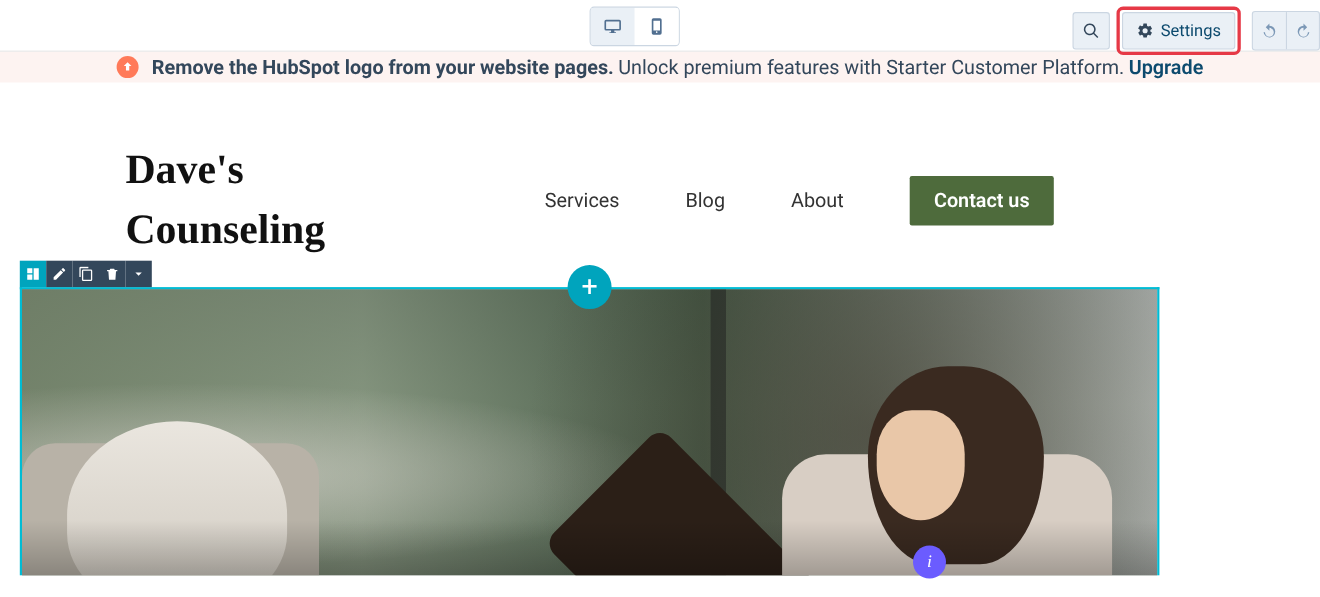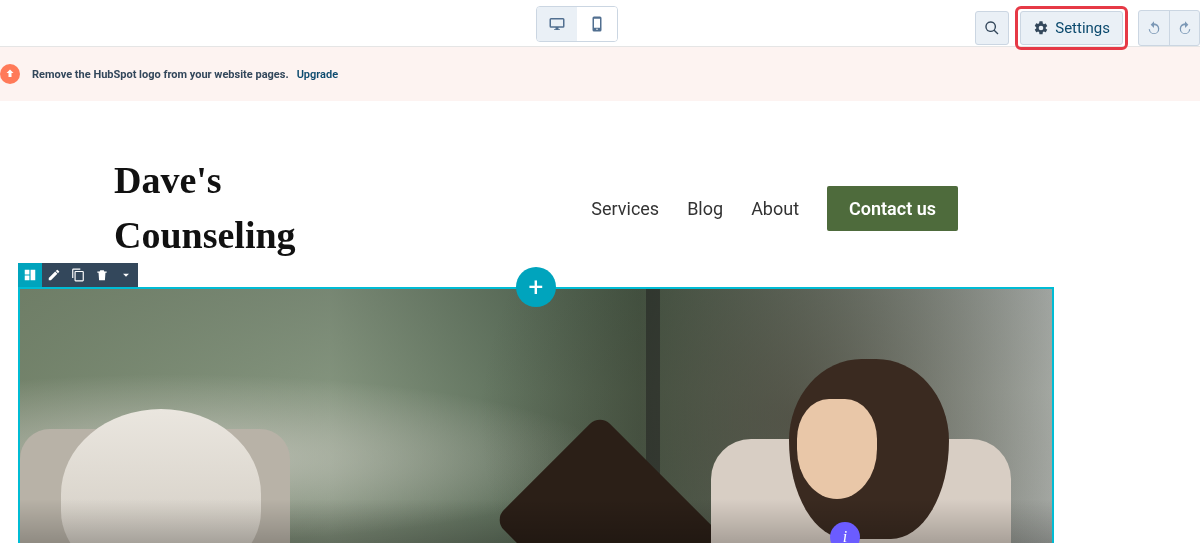--- a/index.html
+++ b/index.html
@@ -16,34 +16,34 @@
   .icon-btn { width:34px; height:34px; border:1px solid #cbd6e2; border-radius:3px; background:#eaf0f6; display:flex; align-items:center; justify-content:center; cursor:pointer; }
   .icon-btn svg { width:16px; height:16px; fill:#33475b; }
   .settings-btn { height:34px; padding:0 12px; border:1px solid #cbd6e2; border-radius:3px; background:#eaf0f6; display:flex; align-items:center; gap:6px; cursor:pointer; color:#0c4a6e; font-size:15px; }
   .settings-highlight { border:3px solid #e63946; border-radius:6px; padding:2px; }
   .undo-redo { display:flex; border:1px solid #cbd6e2; border-radius:3px; overflow:hidden; background:#eaf0f6; margin-left:4px; }
   .undo-redo .ur { width:30px; height:34px; display:flex; align-items:center; justify-content:center; cursor:pointer; }
   .undo-redo .ur + .ur { border-left:1px solid #cbd6e2; }
   .undo-redo svg { width:16px; height:16px; fill:#7c98b6; }
 
   
-  .banner { background:#fdf3f1; height:54px; display:flex; align-items:center; font-size:11px; color:#33475b; }
+  .banner { background:#fdf3f1; height:28px; display:flex; align-items:center; justify-content:center; font-size:18px; color:#33475b; }
   .banner .b-icon { width:20px; height:20px; border-radius:50%; background:#ff7a59; display:flex; align-items:center; justify-content:center; margin-right:12px; }
   .banner .b-icon svg { width:12px; height:12px; fill:#fff; }
   .banner strong { font-weight:700; margin-right:4px;}
   .banner a { color:#0c4a6e; font-weight:600; text-decoration:none; margin-left:4px; cursor:pointer; }
 
   
   .canvas { padding-top:14px; padding-left:18px; }
   .page { width:1036px; background:#fff; position:relative; }
 
   
   .site-header { display:flex; align-items:center; padding:38px 96px 24px 96px; }
   .site-title { font-family: Georgia, "Times New Roman", serif; font-size:38px; font-weight:700; line-height:1.45; color:#111; }
-  .nav { margin-left:auto; display:flex; align-items:center; gap:28px; }
+  .nav { margin-left:auto; display:flex; align-items:center; gap:60px; }
   .nav a { color:#333; font-size:18px; text-decoration:none; cursor:pointer; }
   .nav .cta { background:#4e6b3c; color:#fff; padding:12px 22px; font-weight:600; border-radius:2px; cursor:pointer; font-size:18px; }
 
   
   .section-wrap { position:relative; margin-top:0px; }
   .section-toolbar { position:absolute; left:0; top:-24px; display:flex; height:24px; z-index:5;}
   .st-btn { width:24px; height:24px; display:flex; align-items:center; justify-content:center; cursor:pointer; }
   .st-btn svg { width:14px; height:14px; fill:#fff; }
   .st-main { background:#00a4bd; }
   .st-dark { background:#33475b; }
@@ -122,20 +122,21 @@
   </div>
 </div>
 
 <div class="banner">
   <span class="b-icon">
     <svg viewBox="0 0 24 24">
         <path d="M12 3l7 7h-4v8h-6v-8H5z"></path>
       </svg>
   </span>
   <strong>Remove the HubSpot logo from your website pages.</strong>
+  <span>Unlock premium features with Starter Customer Platform.</span>
   <a>Upgrade</a>
 </div>
 
 <div class="canvas">
   <div class="page">
 
     <div class="site-header">
       <div class="site-title">
         <span>Dave's</span><br>
         <span>Counseling</span>

